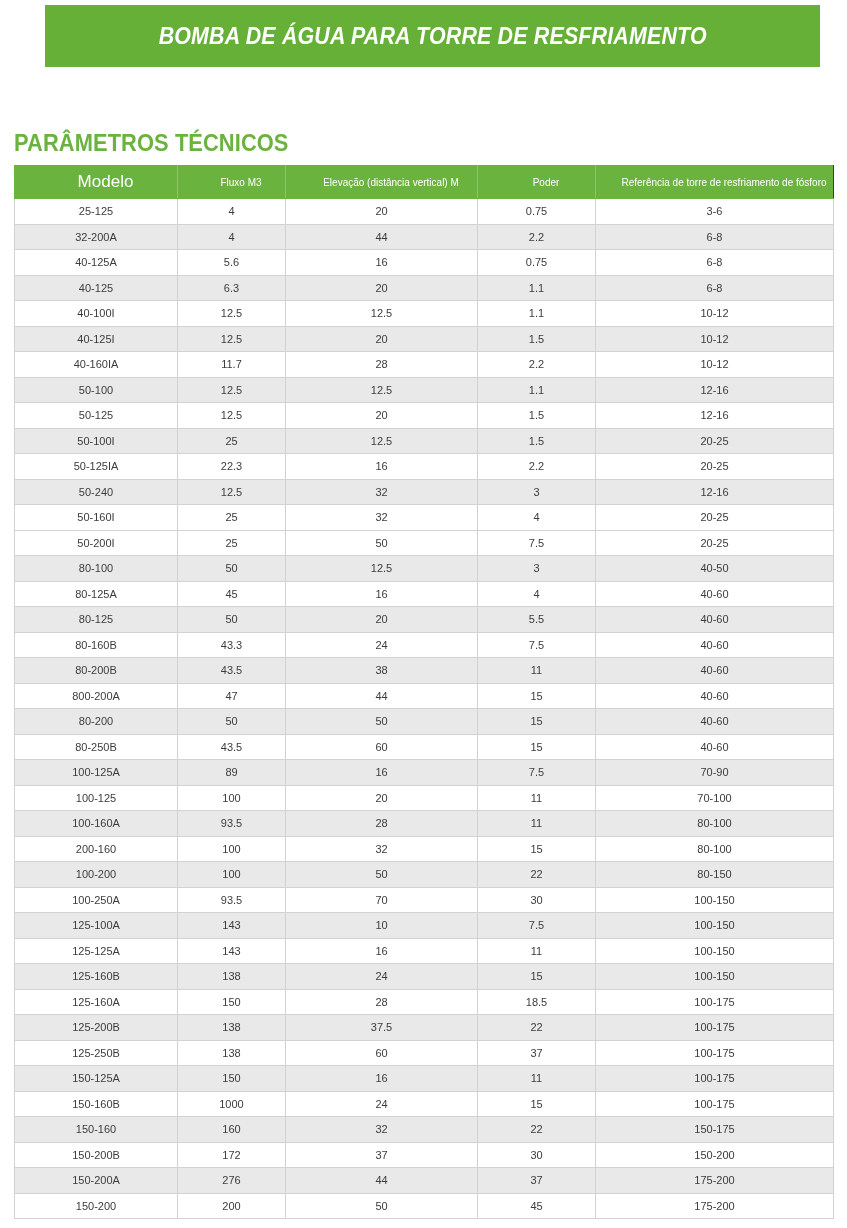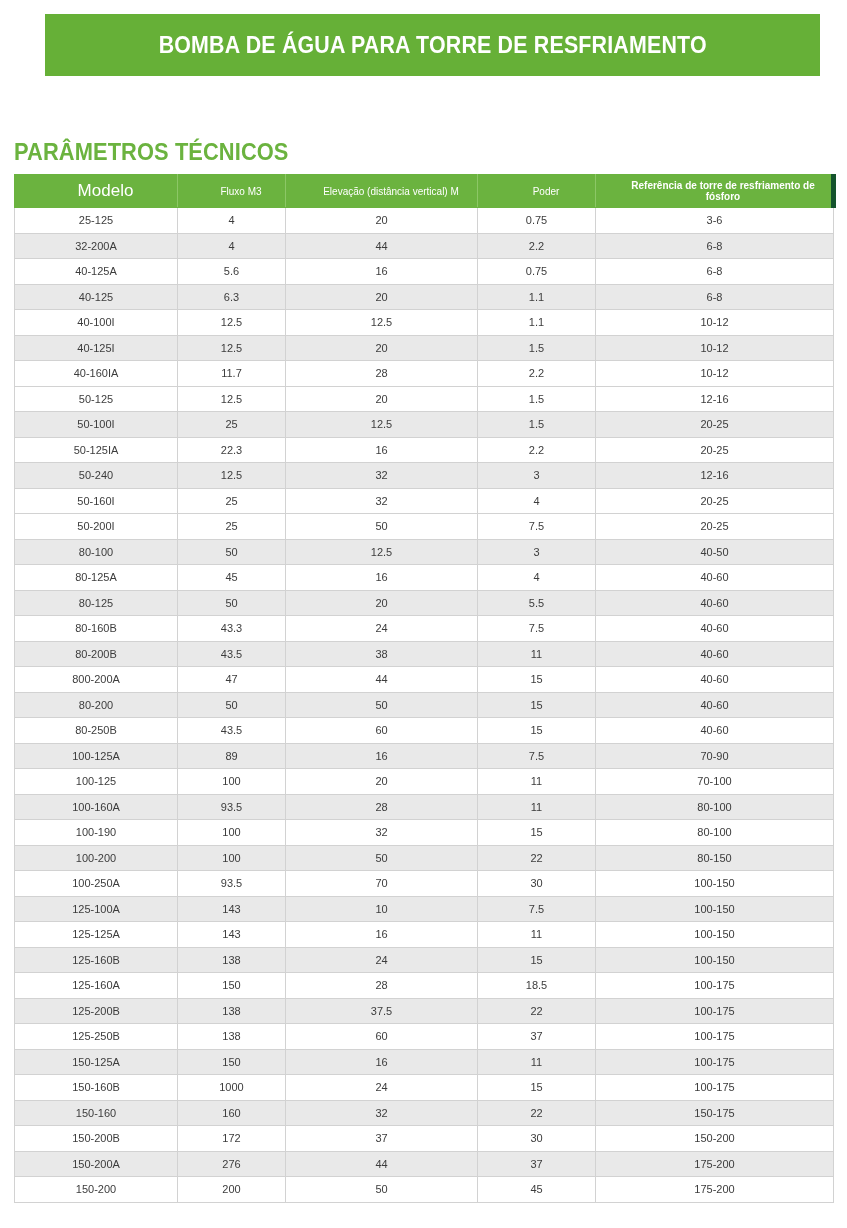--- a/index.html
+++ b/index.html
@@ -11,21 +11,22 @@
   body {
     width: 847px;
     height: 1228px;
     font-family: "Liberation Sans", sans-serif;
     color: #3a3a3a;
     overflow: hidden;
   }
 
   
   .banner-wrap {
-    padding: 14px 27px 0 45px;
+    padding: 5px 27px 0 45px;
+    font-style: italic;
   }
   .banner {
     background: #66b037;
     height: 62px;
     display: flex;
     align-items: center;
     justify-content: center;
   }
   .banner-title {
     color: #ffffff;
@@ -68,22 +69,21 @@
   table.spec-table thead th {
     background: #6bb33f;
     color: #ffffff;
     border: 1px solid #6bb33f;
     border-right: 1px solid #8cc766;
     height: 32px;
     font-weight: normal;
     padding-left: 19px;
   }
   table.spec-table thead th:last-child {
-    border-right: 5px solid #14532d;
-    font-weight: bold;
+    border-right: 1px solid #14532d;
   }
   .th-model  { font-size: 17px; }
   .th-small  { font-size: 10px; }
 
   table.spec-table tbody td {
     height: 24.5px;
     font-size: 11px;
     color: #3c3c3c;
     background: #ffffff;
   }
@@ -169,20 +169,27 @@
           <td>1.5</td>
           <td>10-12</td>
         </tr>
         <tr>
           <td>40-160IA</td>
           <td>11.7</td>
           <td>28</td>
           <td>2.2</td>
           <td>10-12</td>
         </tr>
+        <tr class="alt">
+          <td>50-100</td>
+          <td>12.5</td>
+          <td>12.5</td>
+          <td>1.1</td>
+          <td>12-16</td>
+        </tr>
         <tr>
           <td>50-125</td>
           <td>12.5</td>
           <td>20</td>
           <td>1.5</td>
           <td>12-16</td>
         </tr>
         <tr class="alt">
           <td>50-100I</td>
           <td>25</td>
@@ -289,21 +296,21 @@
           <td>70-100</td>
         </tr>
         <tr class="alt">
           <td>100-160A</td>
           <td>93.5</td>
           <td>28</td>
           <td>11</td>
           <td>80-100</td>
         </tr>
         <tr>
-          <td>100-190</td>
+          <td>200-160</td>
           <td>100</td>
           <td>32</td>
           <td>15</td>
           <td>80-100</td>
         </tr>
         <tr class="alt">
           <td>100-200</td>
           <td>100</td>
           <td>50</td>
           <td>22</td>

